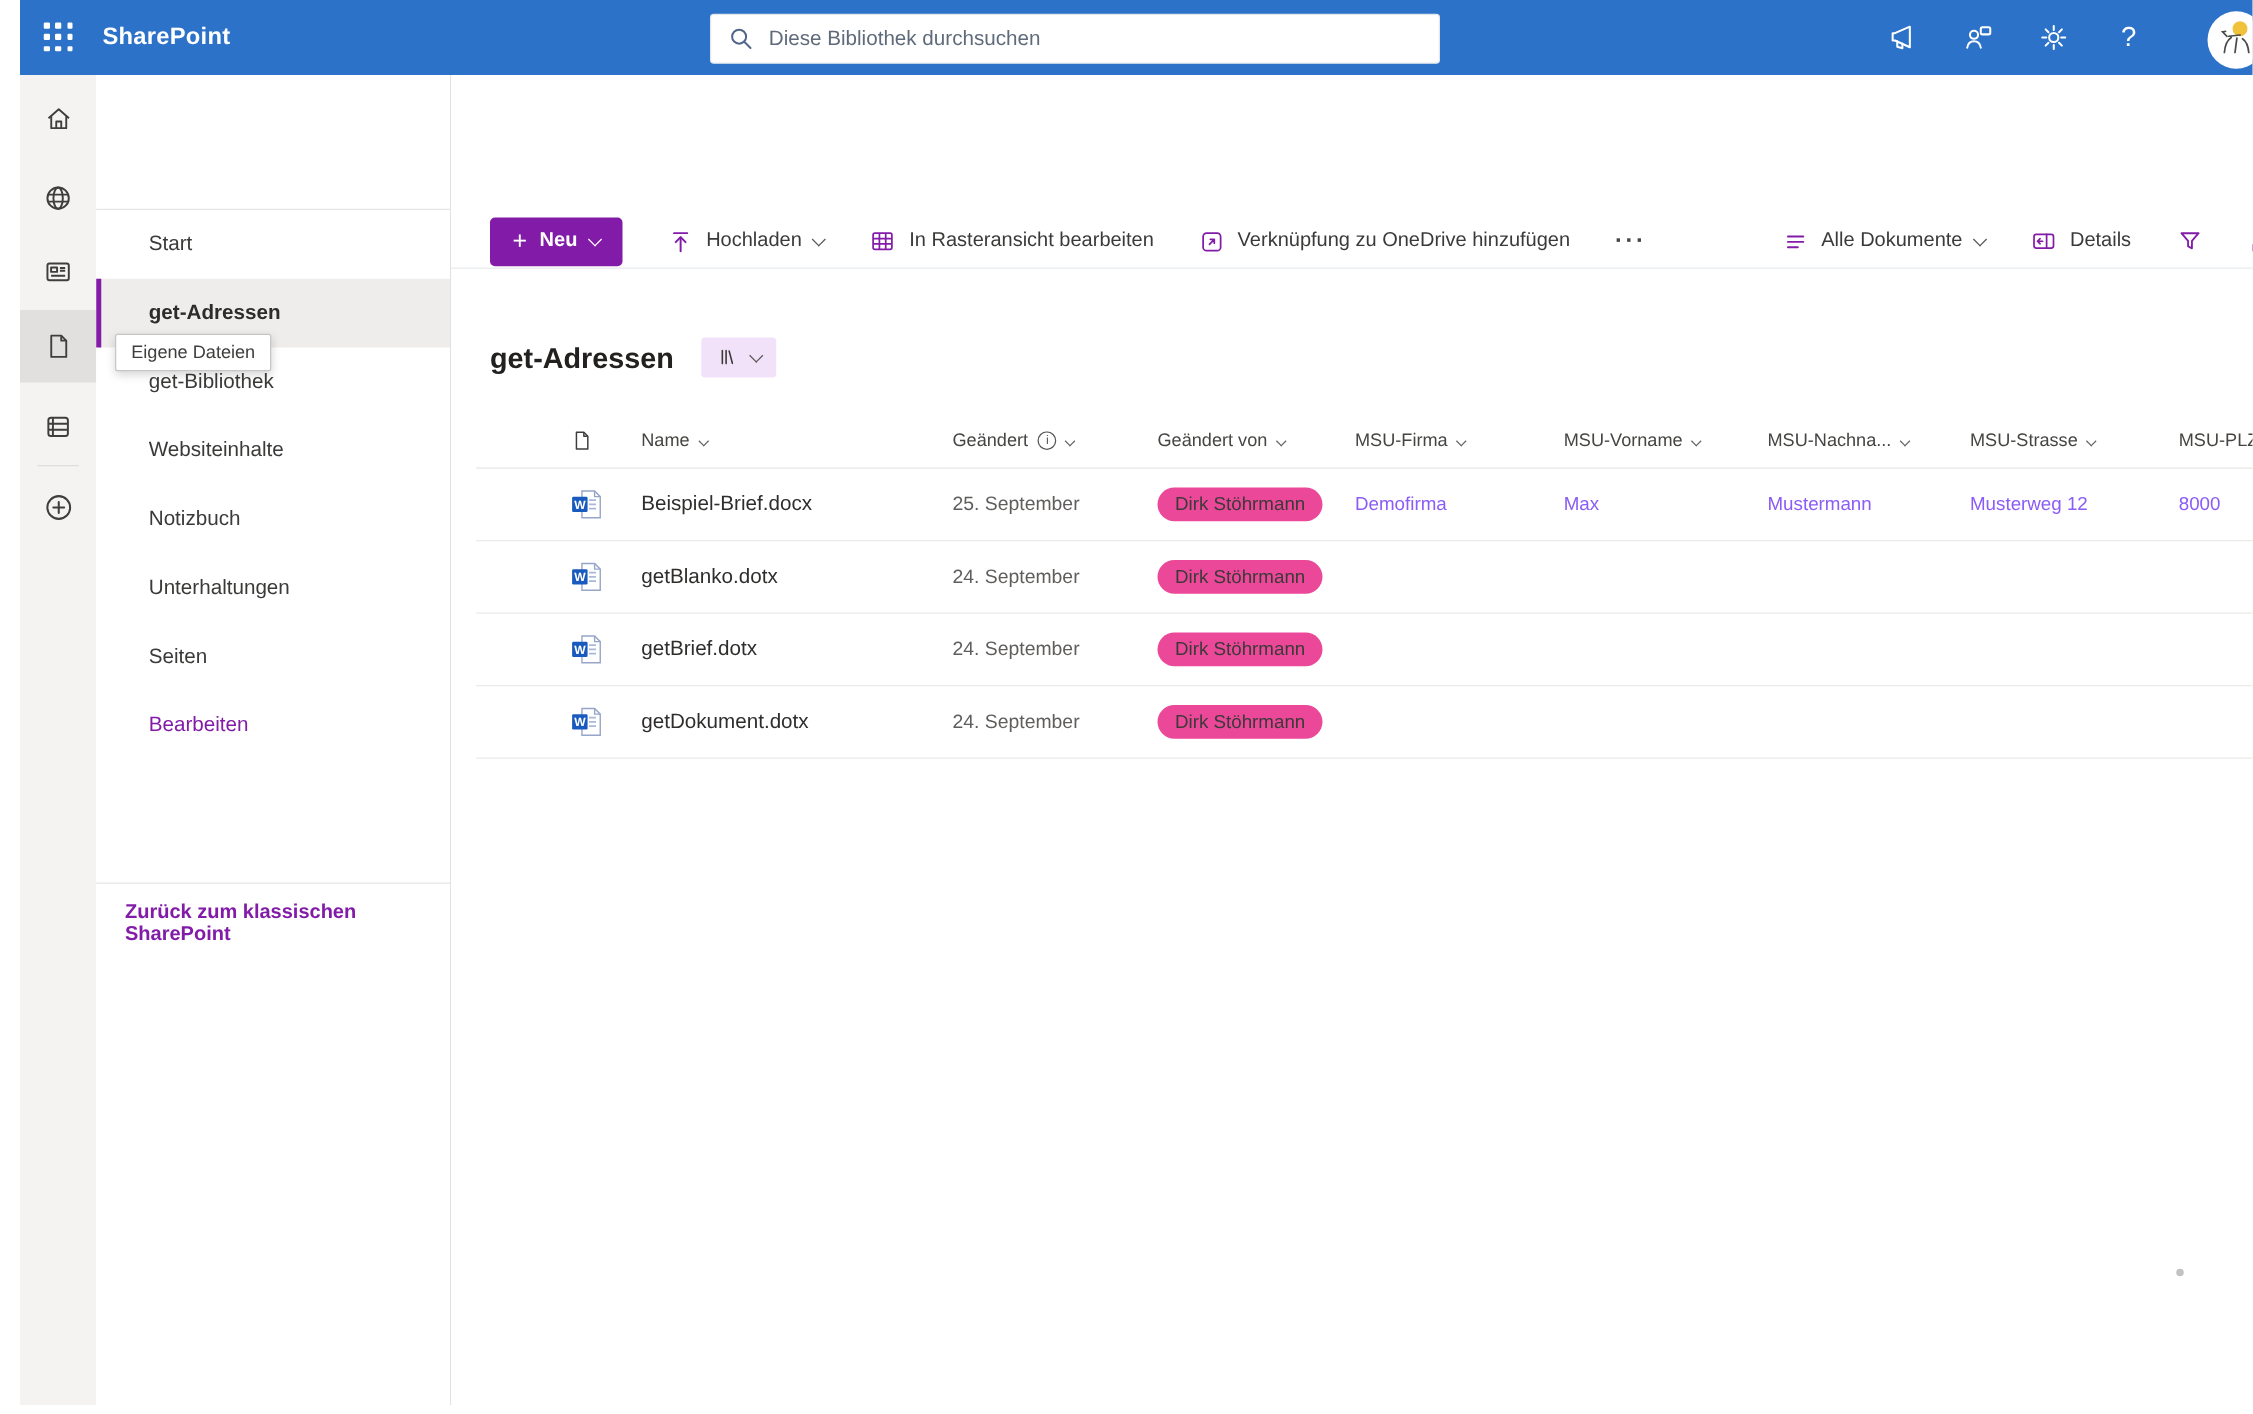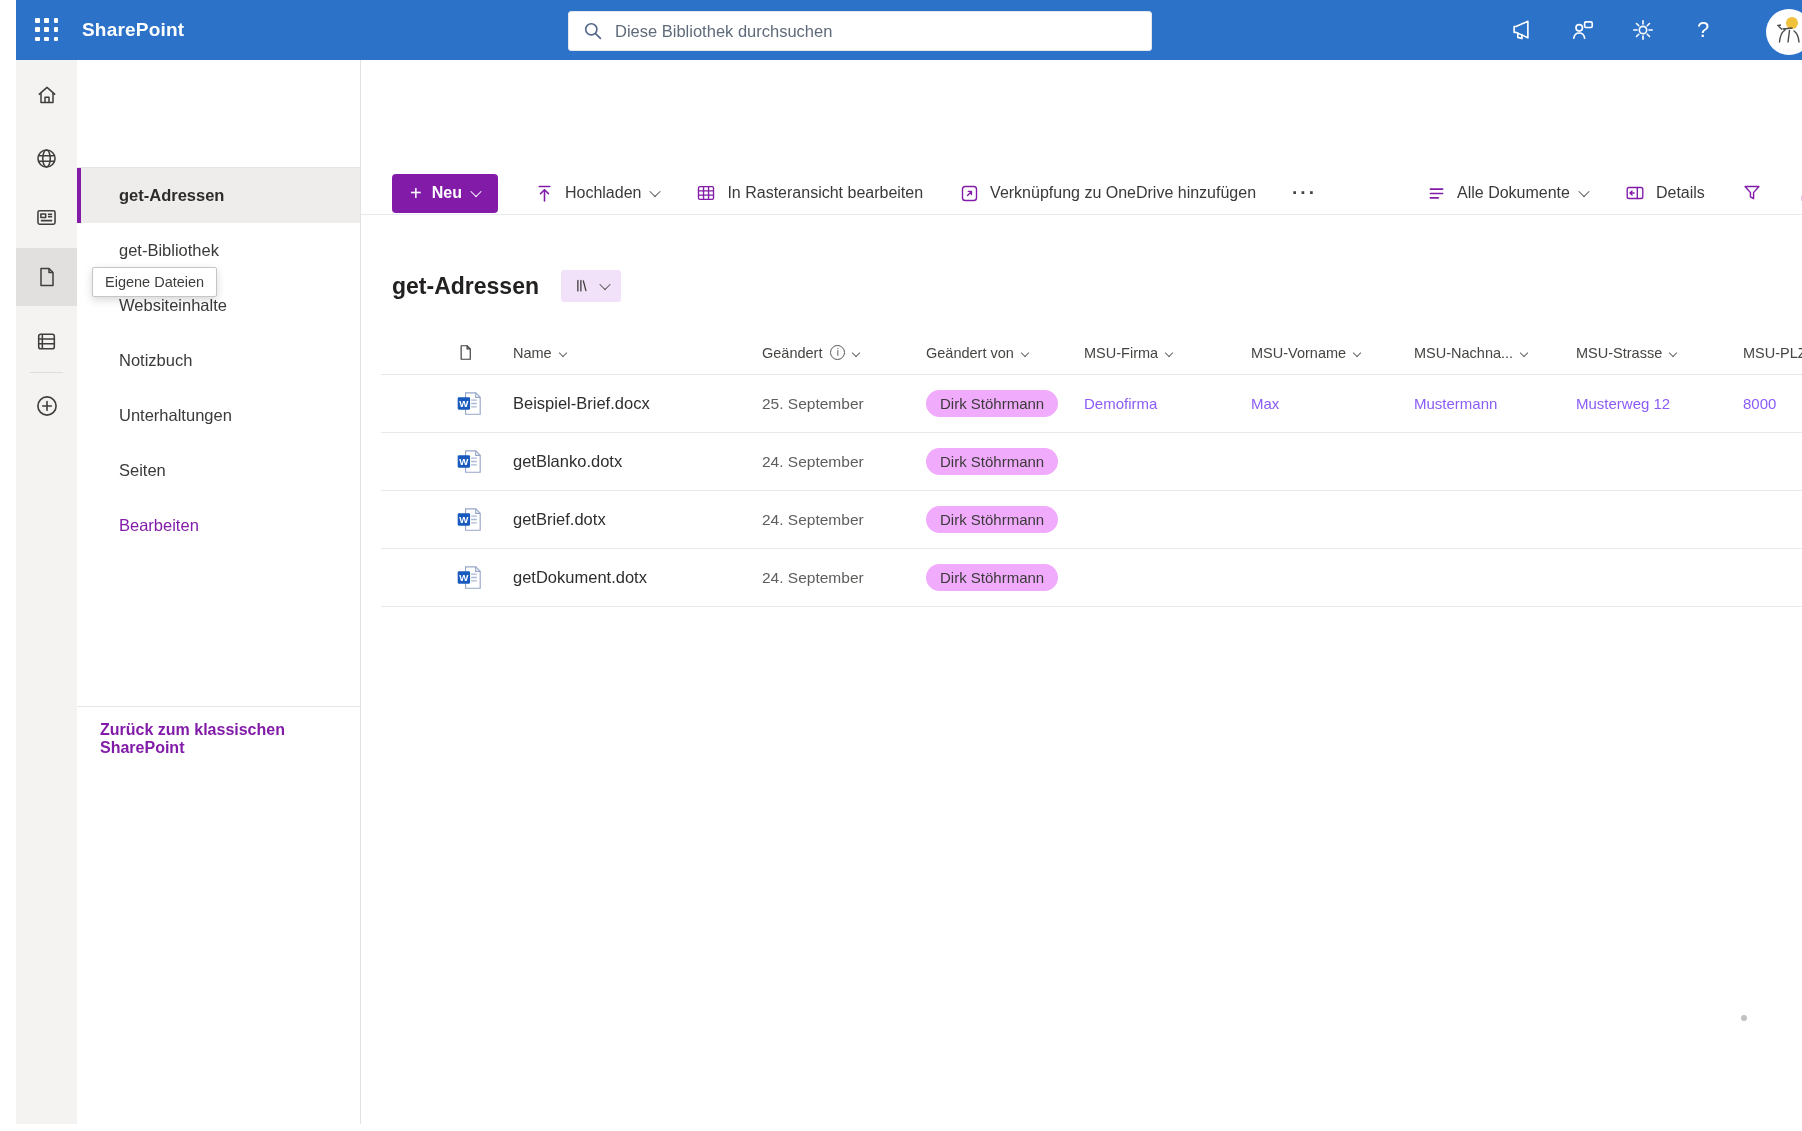--- a/index.html
+++ b/index.html
@@ -86,21 +86,21 @@
            padding-left:75px; align-items:center; border-bottom:1px solid #eceae8; }
   .t-head { height:44px; font-size:14.5px; color:#464542; border-bottom:1px solid #e8e6e4; }
   .h-cell { display:flex; align-items:center; gap:8px; cursor:pointer; white-space:nowrap; overflow:hidden; }
   .h-chev { width:6px; height:6px; border-right:1.4px solid #666; border-bottom:1.4px solid #666; transform:rotate(45deg); flex:none; }
   .info-ic { width:15px; height:15px; border:1px solid #555; border-radius:50%; display:inline-flex; align-items:center;
              justify-content:center; font-size:10px; color:#555; flex:none; }
   .t-body .t-row { height:58px; cursor:pointer; }
   .c-name { font-size:16.5px; color:#2f2e2d; white-space:nowrap; overflow:hidden; }
   .c-date { font-size:15.5px; color:#605e5c; }
   .c-data { font-size:15px; color:#8b5cf6; white-space:nowrap; overflow:hidden; }
-  .pill { display:inline-block; background:#f0abfc; border-radius:15px; padding:5px 14px; font-size:15px; color:#3b3a39; }
+  .pill { display:inline-block; background:#ec4899; border-radius:15px; padding:5px 14px; font-size:15px; color:#3b3a39; }
   .pill:empty { display:none; }
   .file-cell { display:flex; align-items:center; }
 
   .corner-dot { position:absolute; left:1725px; top:1015px; width:6px; height:6px; border-radius:50%; background:#c4c2c0; }
 </style>
 </head>
 <body>
 
 <div class="page">
 
@@ -220,20 +220,21 @@
             <circle cx="12" cy="8" r="3.4"></circle>
             <path d="M5.5 19.5c.6-3.4 3.2-5.3 6.5-5.3s5.9 1.9 6.5 5.3"></path>
           </svg>
       </span>
       <span>2 Mitglieder</span>
     </span>
   </div>
 
   <div class="sidebar">
     <div class="side-nav">
+      <div class="side-item">Start</div>
       <div class="side-item selected">get-Adressen</div>
       <div class="side-item">get-Bibliothek</div>
       <div class="side-item">Websiteinhalte</div>
       <div class="side-item">Notizbuch</div>
       <div class="side-item">Unterhaltungen</div>
       <div class="side-item">Seiten</div>
       <div class="side-item accent">Bearbeiten</div>
     </div>
     <div class="side-divider"></div>
     <div class="side-footer">Zurück zum klassischen SharePoint</div>

